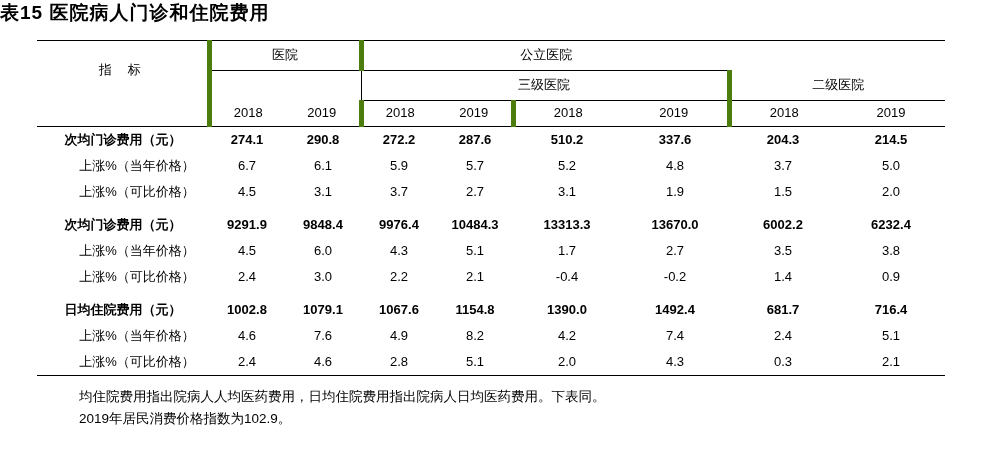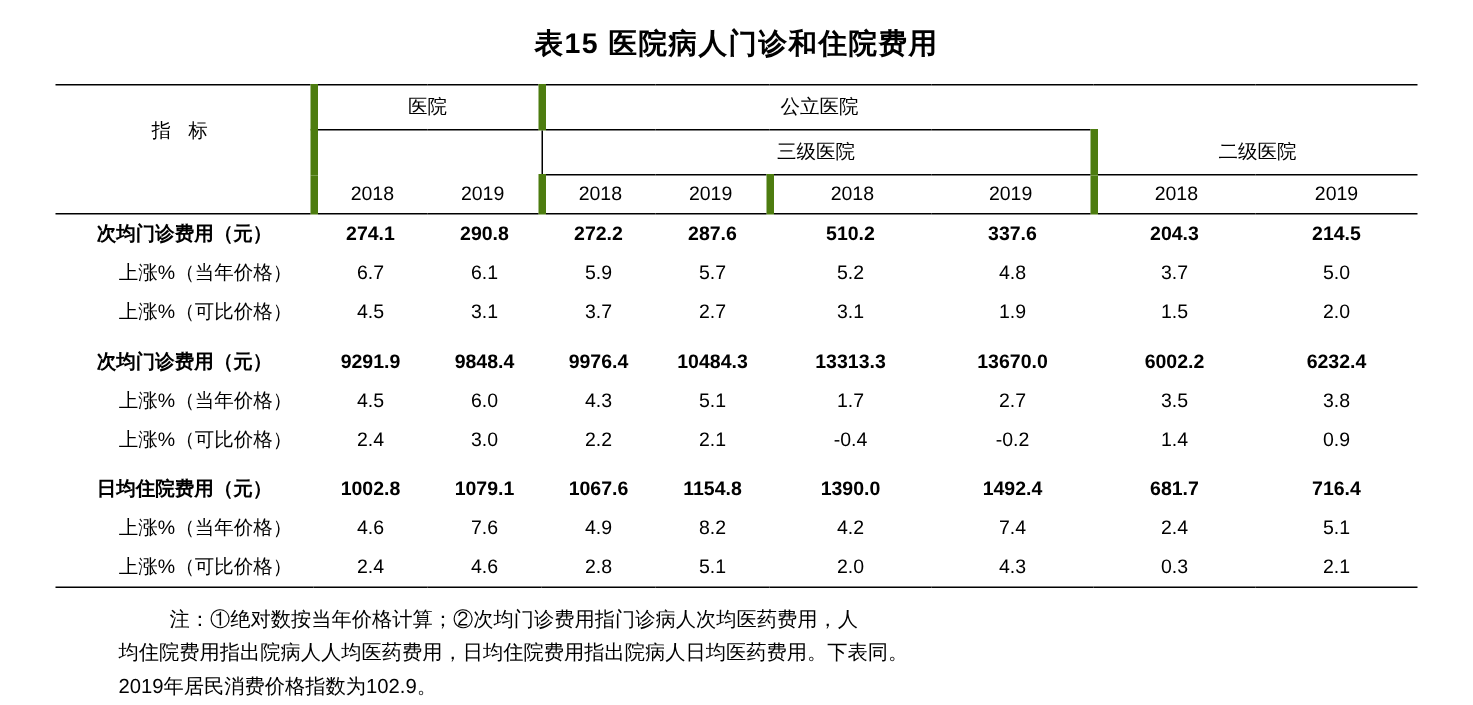--- a/index.html
+++ b/index.html
@@ -14,25 +14,23 @@
     color: #000000;
     overflow: hidden;
   }
   .page {
     position: relative;
     width: 982px;
     height: 470px;
     box-sizing: border-box;
   }
   .title {
-    text-align: center;
     font-size: 19px;
     font-weight: bold;
     letter-spacing: 1px;
-    padding-top: 16px;
     padding-bottom: 14px;
   }
   table.main {
     border-collapse: collapse;
     width: 908px;
     margin: 0 auto;
     table-layout: fixed;
   }
   table.main td, table.main th {
     font-size: 13px;
@@ -53,20 +51,21 @@
   }
   .hyear {
     height: 26px;
     font-size: 13px;
     font-weight: bold;
   }
   .idxcell {
     font-size: 13.5px;
     letter-spacing: 4px;
     text-align: center;
+    font-family: Liberation Mono, monospace;
   }
   .lbl {
     text-align: left;
     padding-left: 6px;
     font-size: 13px;
   }
   .lbl.bold { font-weight: bold; }
   .lbl.indent { padding-left: 28px; }
   .num { text-align: right; padding-right: 16px; font-size: 13px; }
   .num.bold { font-weight: bold; }
@@ -224,18 +223,17 @@
         <td class="num">5.1</td>
         <td class="num">2.0</td>
         <td class="num">4.3</td>
         <td class="num">0.3</td>
         <td class="num">2.1</td>
       </tr>
     </tbody>
   </table>
 
   <div class="notes">
-    <p class="n1">注：①绝对数按当年价格计算；②次均门诊费用指门诊病人次均医药费用，人</p>
     <p>均住院费用指出院病人人均医药费用，日均住院费用指出院病人日均医药费用。下表同。</p>
     <p>2019年居民消费价格指数为102.9。</p>
   </div>
 
 </div>
 
 </body></html>

